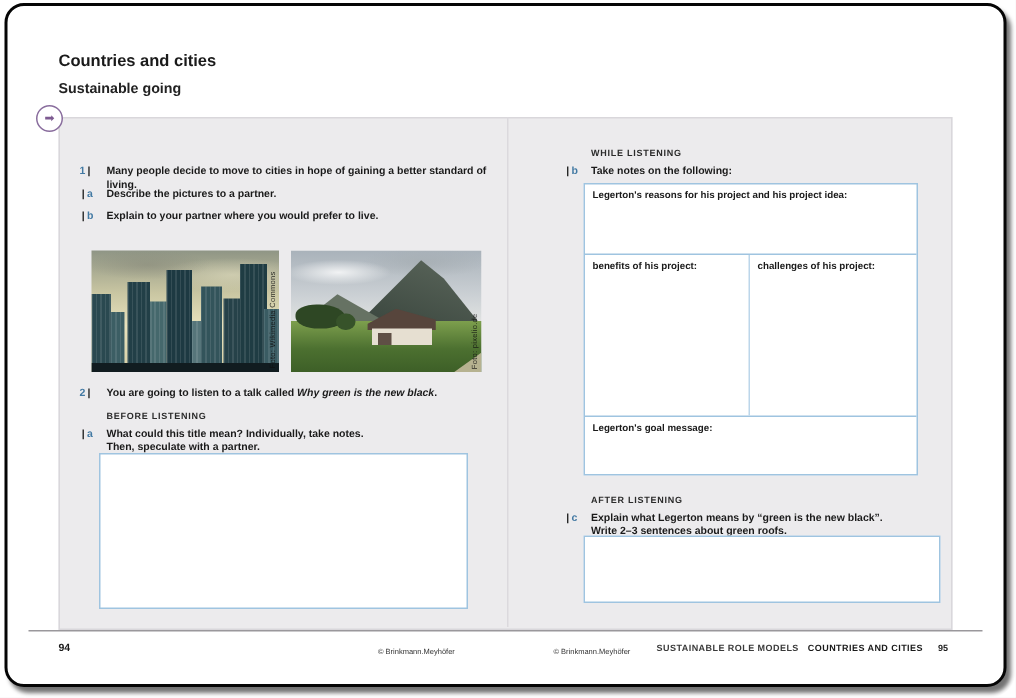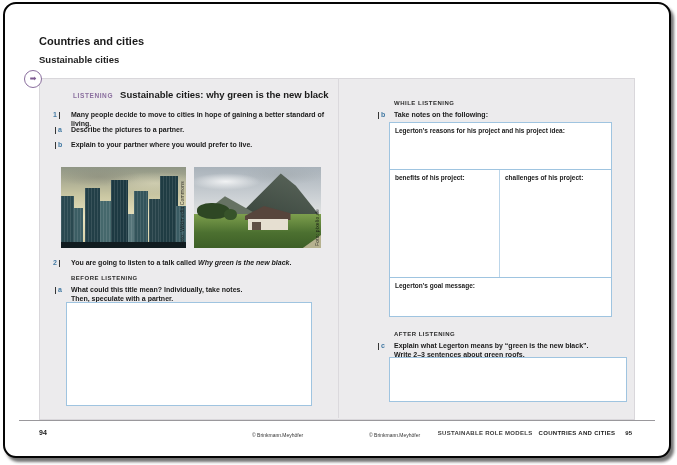--- a/index.html
+++ b/index.html
@@ -90,33 +90,29 @@
   .fr-chapter{font-weight:bold;letter-spacing:.3px;}
   .fr-page{font-weight:bold;margin-left:4px;}
 </style>
 </head>
 <body>
 
 <div class="sheet">
   <div class="frame">
 
     <div class="chapter">Countries and cities</div>
-    <div class="section">Sustainable cities</div>
+    <div class="section">Sustainable going</div>
 
     <div class="panel"></div>
     <div class="gutter"></div>
 
     <div class="badge">
       <span>➡</span>
     </div>
 
-    <div class="lesson-head">
-      <span class="skill">LISTENING</span>
-      <span class="lesson-title">Sustainable cities: why green is the new black</span>
-    </div>
 
     <div class="task" style="left:48px;top:106px;width:280px;">
       <span class="mark"><span class="num">1</span><span class="bar">|</span></span>
       <span>Many people decide to move to cities in hope of gaining a better standard of living.</span>
     </div>
 
     <div class="task" style="left:48px;top:121px;width:280px;">
       <span class="mark"><span class="bar">|</span><span class="ltr">a</span></span>
       <span>Describe the pictures to a partner.</span>
     </div>

